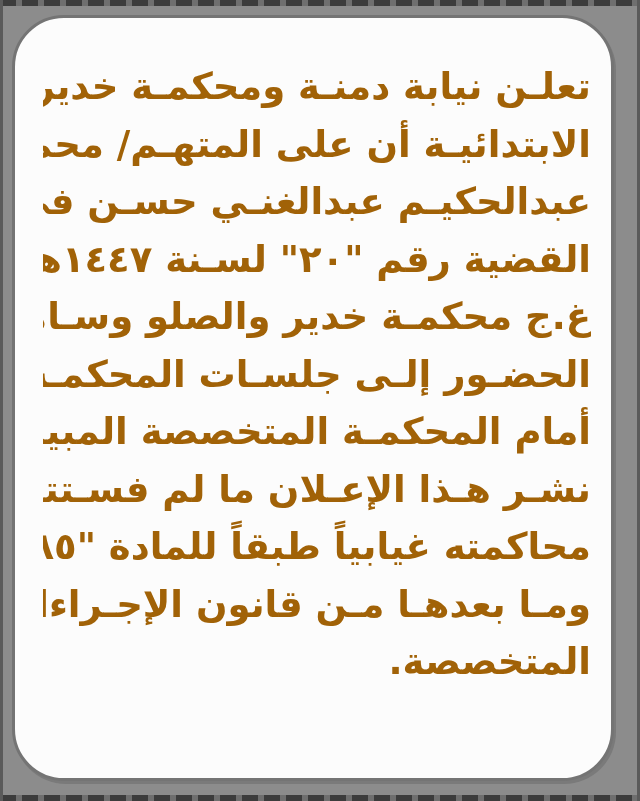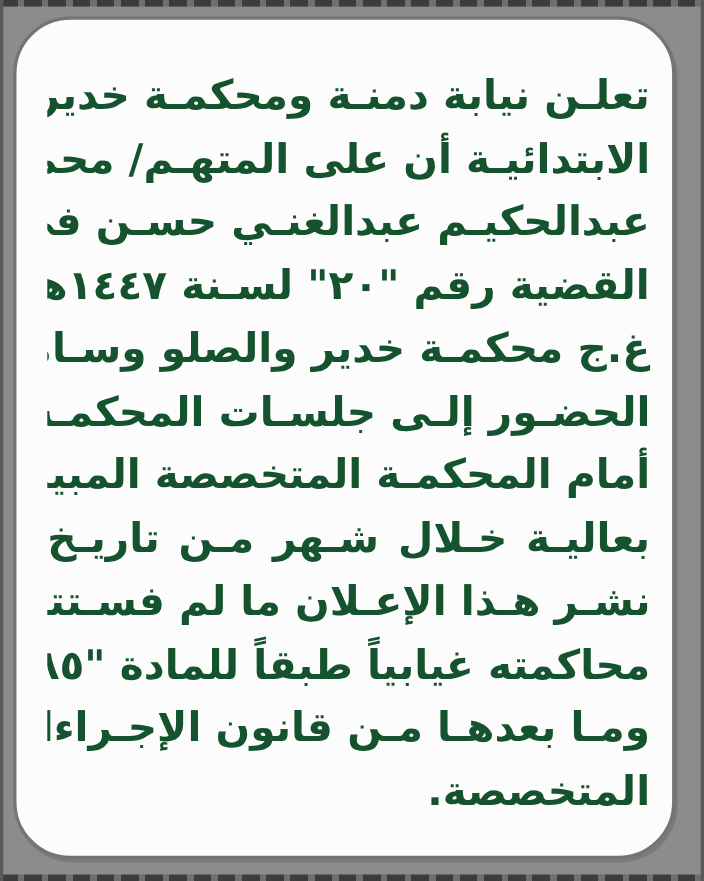--- a/index.html
+++ b/index.html
@@ -47,21 +47,21 @@
     border-radius: 52px;
     box-sizing: border-box;
     box-shadow: 2px 3px 0 #7a7a7a;
   }
   .notice-text {
     position: absolute;
     top: 40px;
     right: 20px;
     left: 28px;
     direction: rtl;
-    color: #14532d;
+    color: #a16207;
   }
   .notice-line {
     height: 57.5px;
     line-height: 57.5px;
     font-size: 37px;
     font-weight: bold;
     text-align: justify;
     text-align-last: justify;
     white-space: nowrap;
     overflow: hidden;
@@ -81,20 +81,19 @@
 
   <div class="notice-card">
     <div class="notice-text">
       <div class="notice-line">تعلـن نيابة دمنـة ومحكمـة خدير</div>
       <div class="notice-line">الابتدائيـة أن على المتهـم/ محمد</div>
       <div class="notice-line">عبدالحكيـم عبدالغنـي حسـن في</div>
       <div class="notice-line">القضية رقم "٢٠" لسـنة ١٤٤٧هـ</div>
       <div class="notice-line">غ.ج محكمـة خدير والصلو وسـامع</div>
       <div class="notice-line">الحضـور إلـى جلسـات المحكمـة</div>
       <div class="notice-line">أمام المحكمـة المتخصصة المبينة</div>
-      <div class="notice-line">بعاليـة خـلال شـهر مـن تاريـخ</div>
       <div class="notice-line">نشـر هـذا الإعـلان ما لم فسـتتم</div>
       <div class="notice-line">محاكمته غيابياً طبقاً للمادة "٢٨٥"</div>
       <div class="notice-line">ومـا بعدهـا مـن قانون الإجـراءات</div>
       <div class="notice-line last">المتخصصة.</div>
     </div>
   </div>
 </div>
 
 </body></html>

